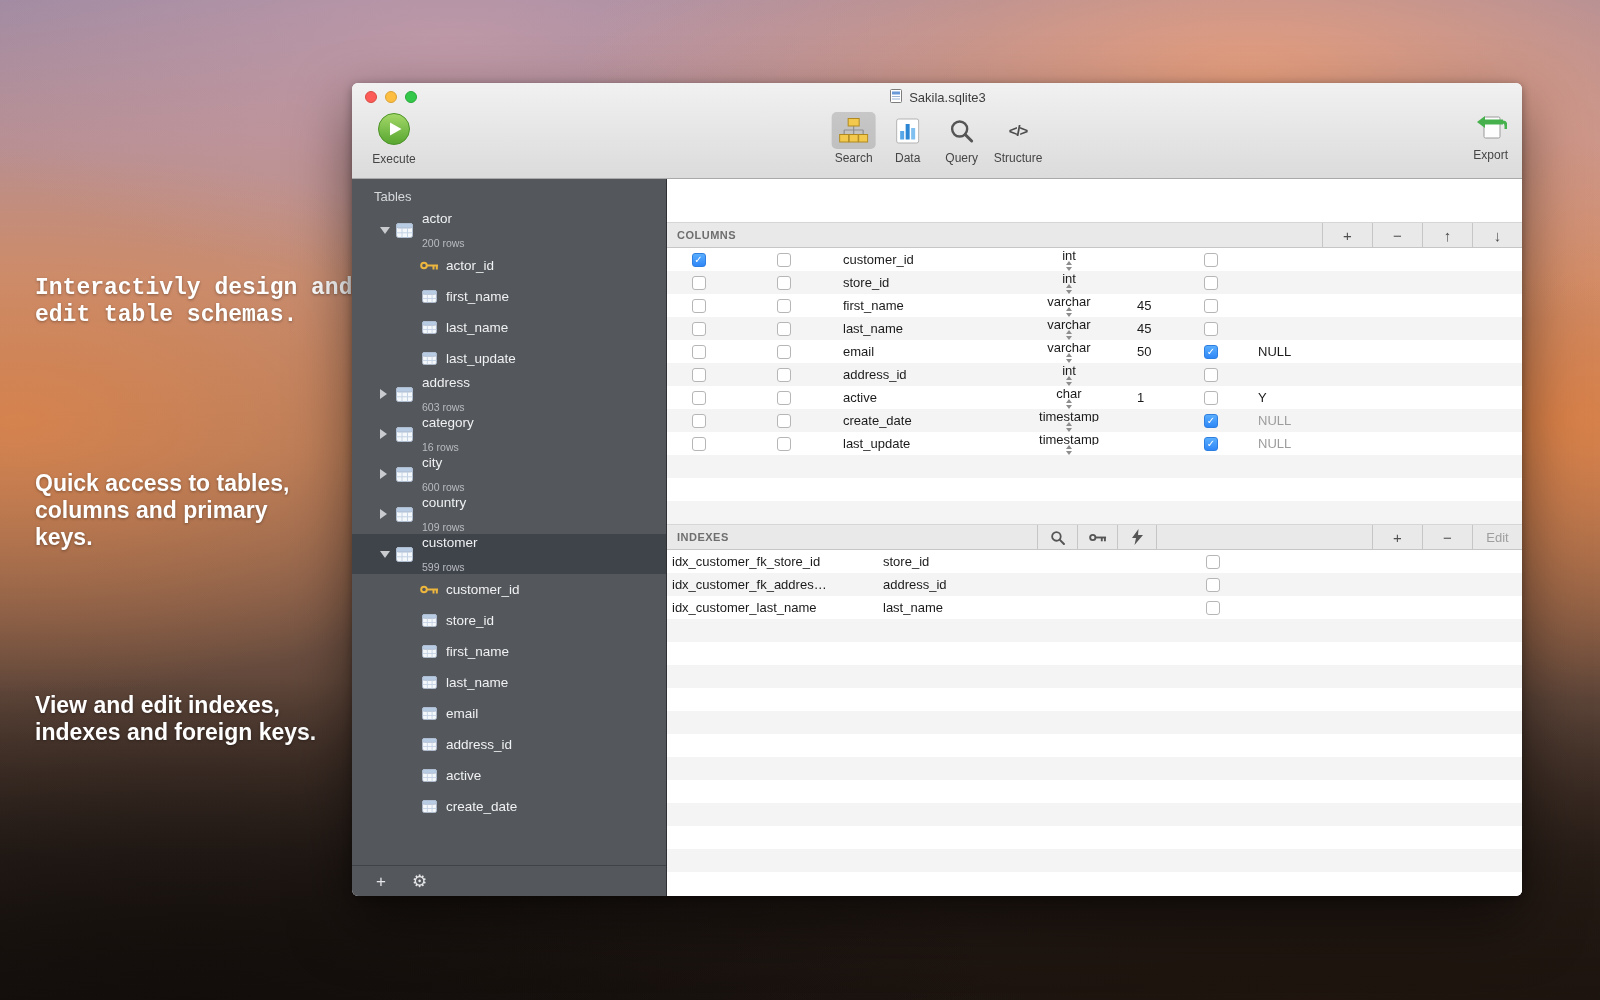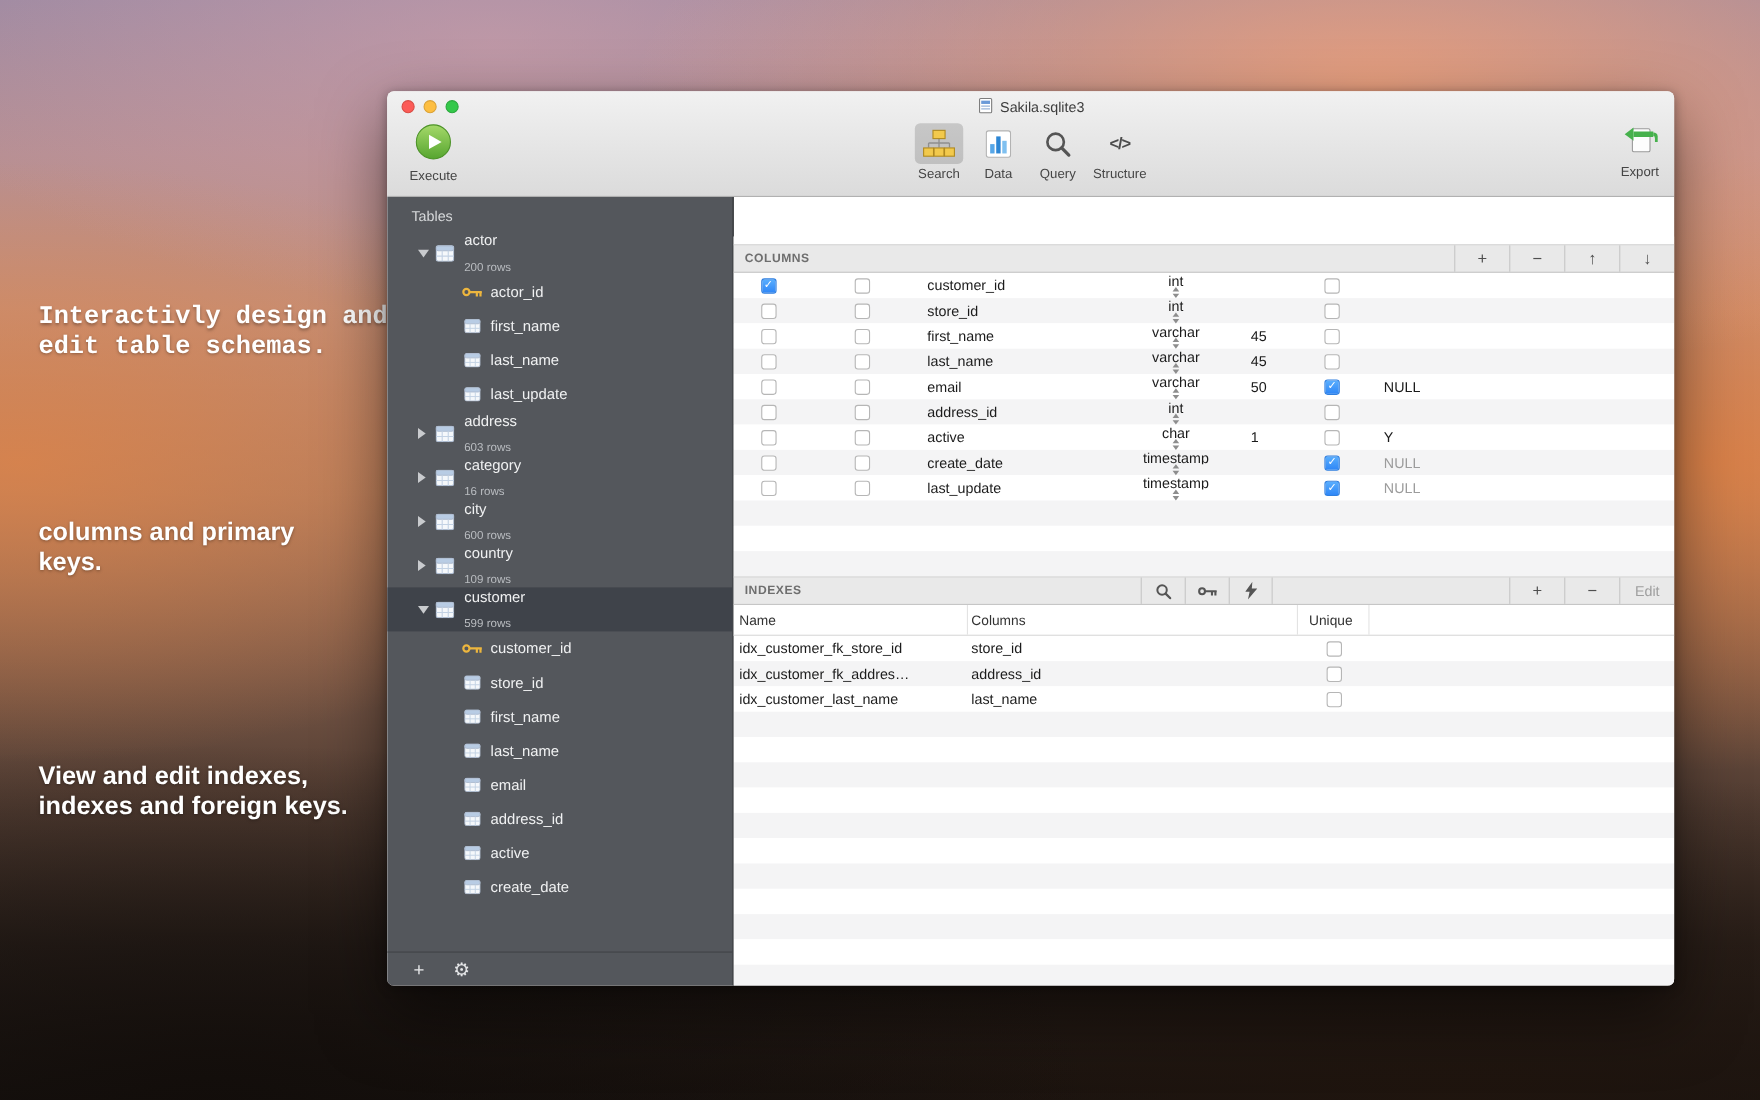--- a/index.html
+++ b/index.html
@@ -136,20 +136,21 @@
 <body>
 
 <div class="stage">
   <div class="bg"></div>
   <div class="captions">
       <div class="caption cap0">
         <div>Interactivly design and</div>
         <div>edit table schemas.</div>
       </div>
       <div class="caption cap1">
+        <div>Quick access to tables,</div>
         <div>columns and primary</div>
         <div>keys.</div>
       </div>
       <div class="caption cap2">
         <div>View and edit indexes,</div>
         <div>indexes and foreign keys.</div>
       </div>
     </div>
 
   <div class="window">
@@ -729,26 +730,20 @@
                 </svg>
               </span>
           </div>
           <div class="seg">
             <span class="seg-btn">+</span>
             <span class="seg-btn">−</span>
             <span class="seg-btn gray">Edit</span>
           </div>
         </div>
 
-        <div class="thead">
-          <span class="ih1">Name</span>
-          <span class="ih2">Columns</span>
-          <span class="ih3">Unique</span>
-          <span class="ih4"></span>
-        </div>
         <div class="tbody grow">
             <div class="row">
               <span class="cell i1 txt">idx_customer_fk_store_id</span>
               <span class="cell i2 txt">store_id</span>
               <span class="cell i3">
                 <span class="cb"></span>
               </span>
             </div>
             <div class="row alt">
               <span class="cell i1 txt">idx_customer_fk_addres…</span>

